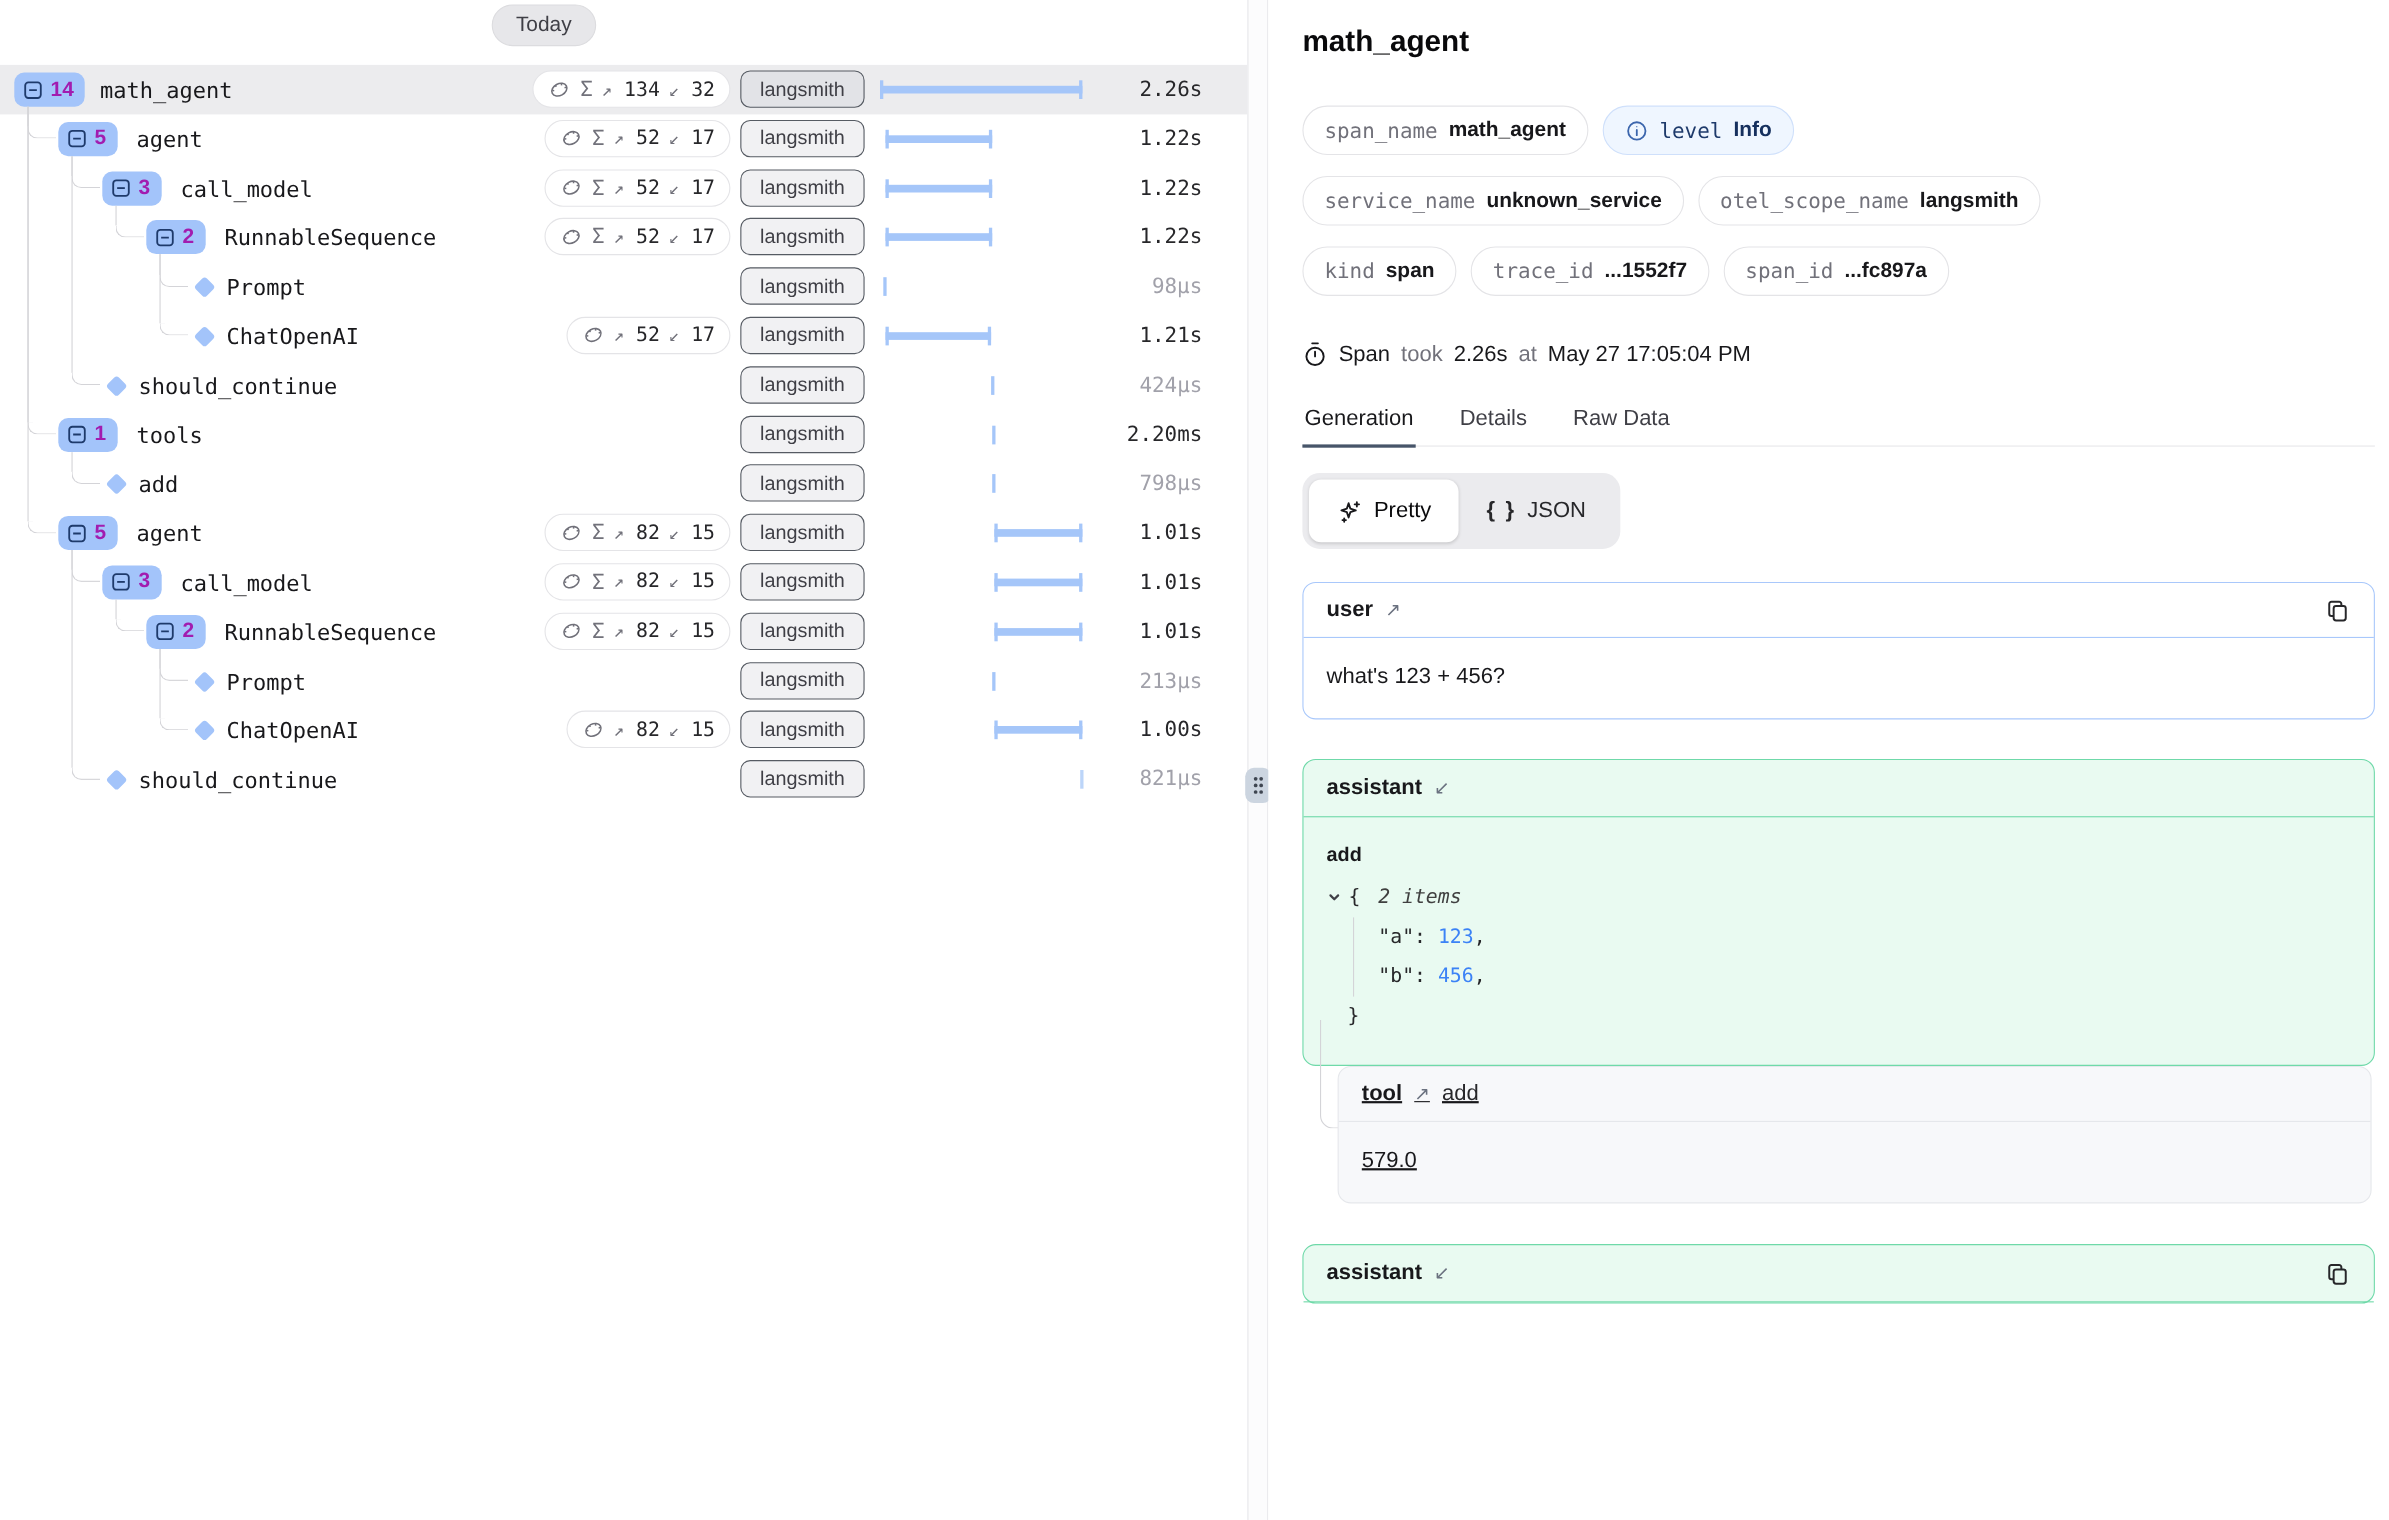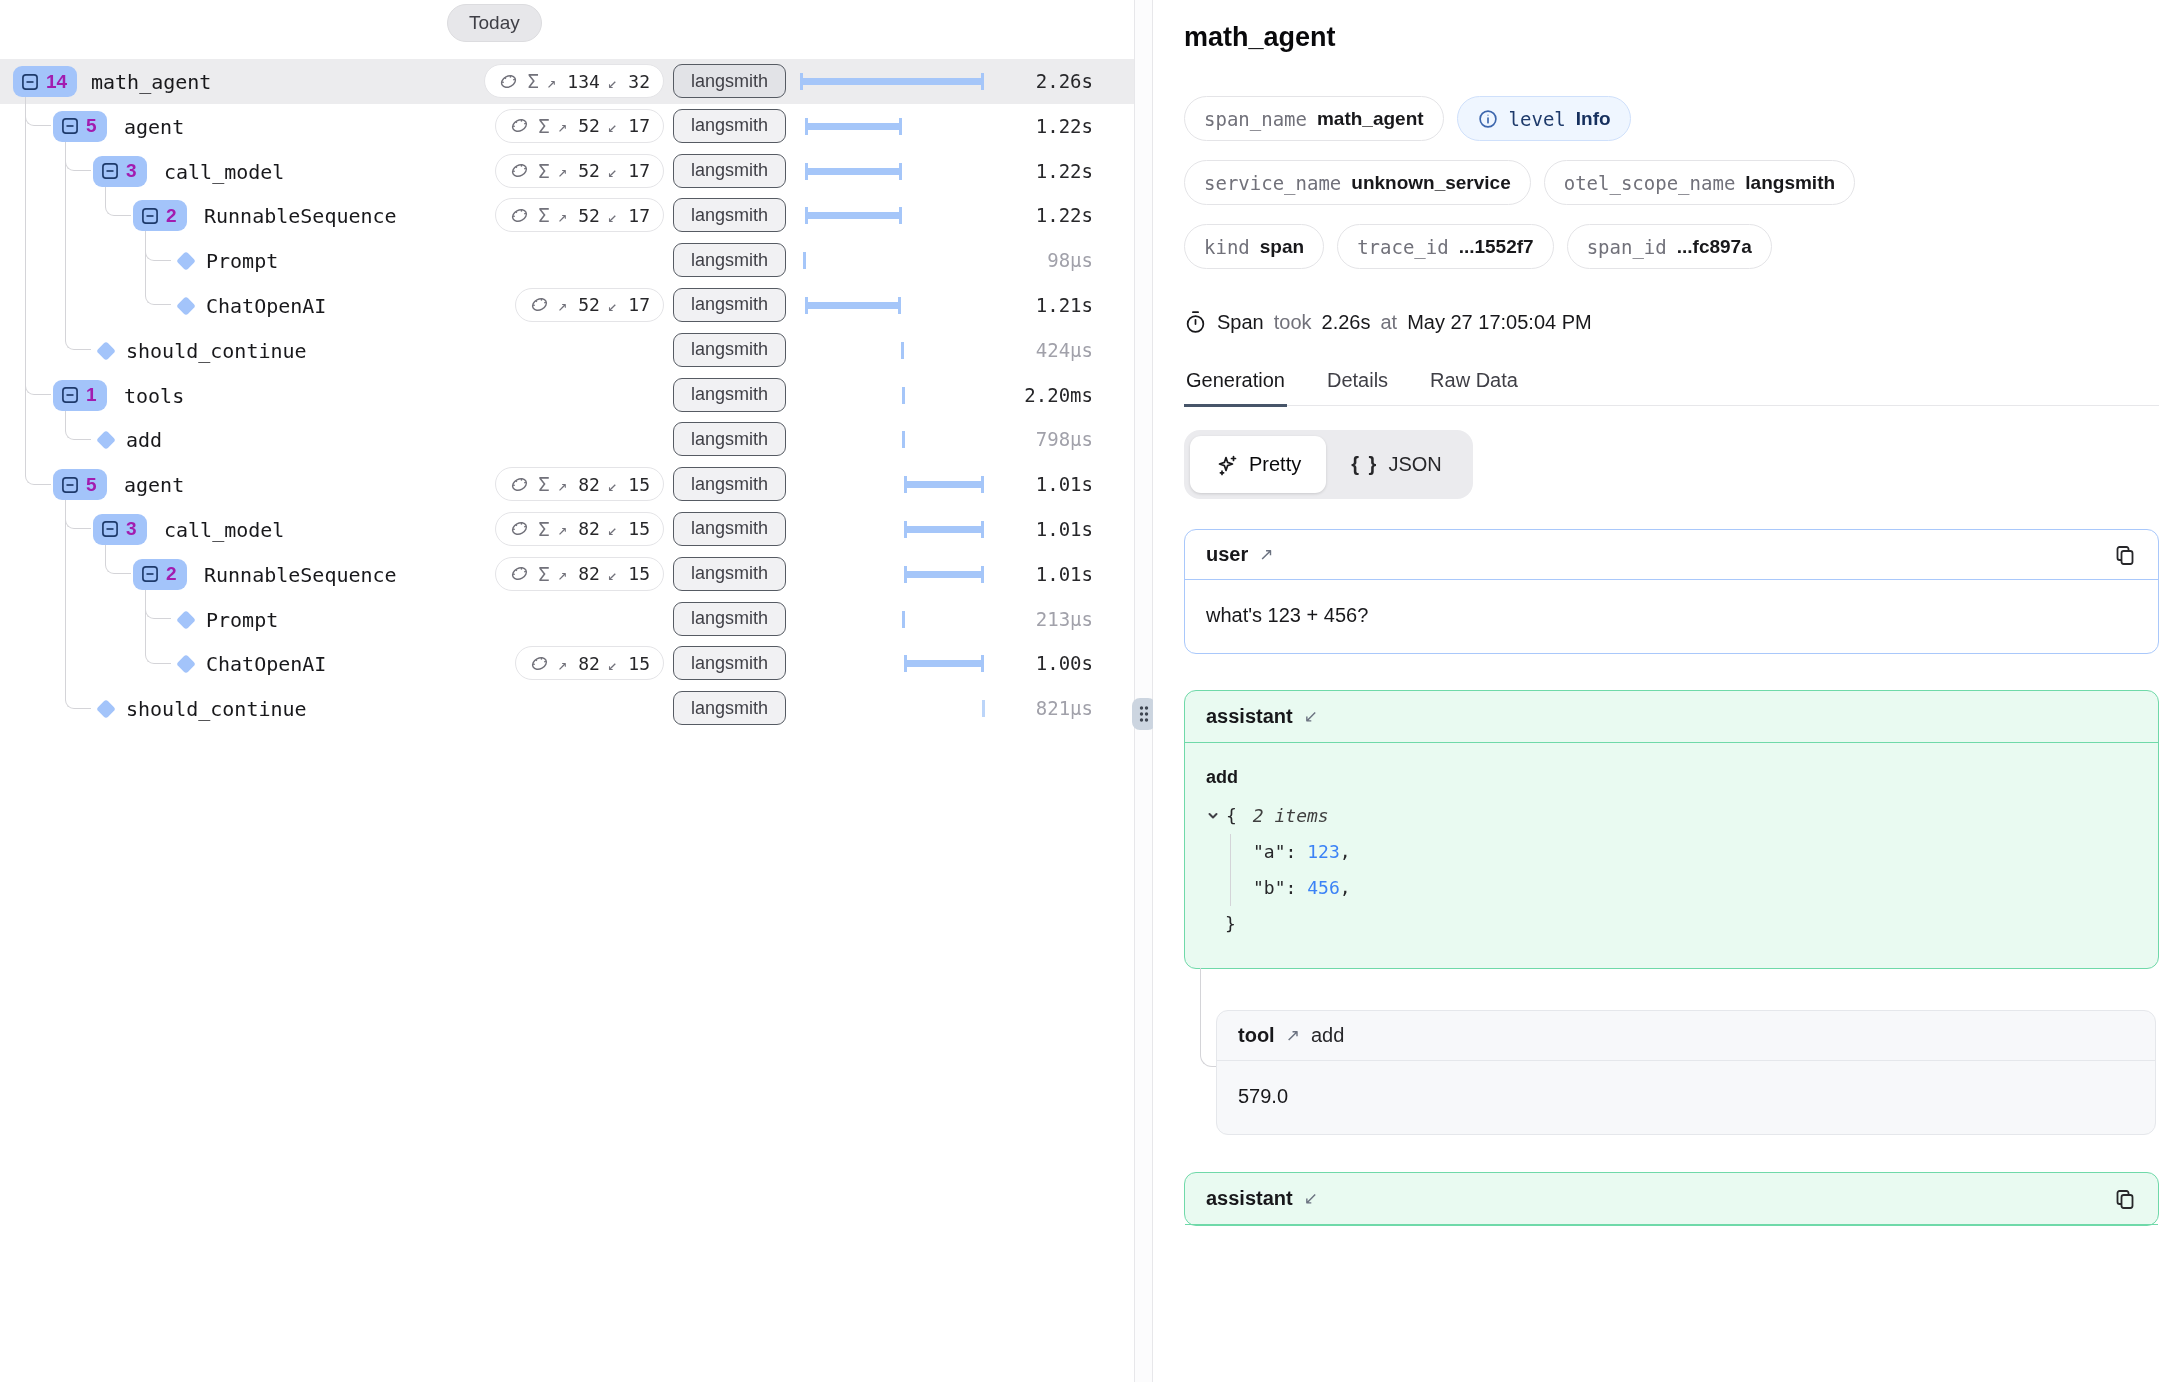--- a/index.html
+++ b/index.html
@@ -84,21 +84,21 @@
   .msg-card .body { padding:24px 21px 26px 21px; font-size:20px; color:#18181b; }
 
   .card-user { margin-top:30px; border:1.5px solid #a9c8fb; }
   .card-user .hdr { height:50px; border-bottom:1.5px solid #a9c8fb; }
 
   .card-assistant { border:1.5px solid #6fd9a9; background:#e9faf1; }
   .card-assistant .hdr { height:52px; border-bottom:1.5px solid #6fd9a9; }
   .card-a1 { margin-top:36px; }
   .card-a2 { margin-top:37px; }
 
-  .tool-wrap { position:relative; margin-top:41px; margin-left:32px; width:calc(100% - 35px); }
+  .tool-wrap { position:relative; margin-left:32px; width:calc(100% - 35px);text-decoration:underline; }
   .connector { position:absolute; left:-16px; top:-42px; width:17px; height:99px;
                border-left:1.5px solid #d4d4d8; border-bottom:1.5px solid #d4d4d8;
                border-bottom-left-radius:12px; }
   .card-tool { position:relative; background:#f7f8fa; border:1.5px solid #e5e7eb; }
   .card-tool .hdr { height:50px; border-bottom:1.5px solid #e5e7eb; }
   .card-tool .tool-fn { font-size:20px; color:#27272a; }
 
   .tc-label { font-size:20px; font-weight:600; margin-bottom:26px; }
   .tc-name { font-size:18px; font-weight:700; margin-bottom:10px; }
   .json-tree { font-family:"DejaVu Sans Mono", monospace; font-size:18px; line-height:36px; color:#27272a; }

